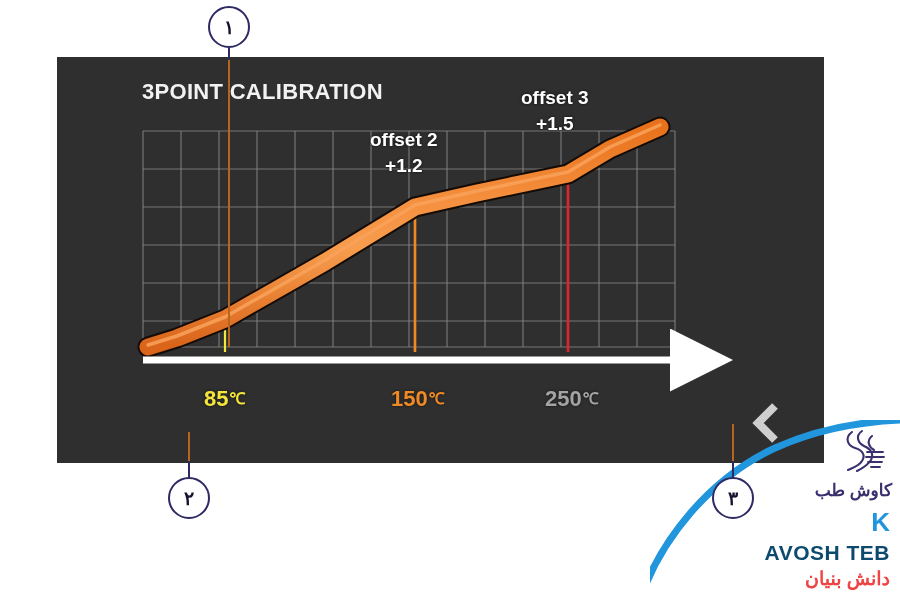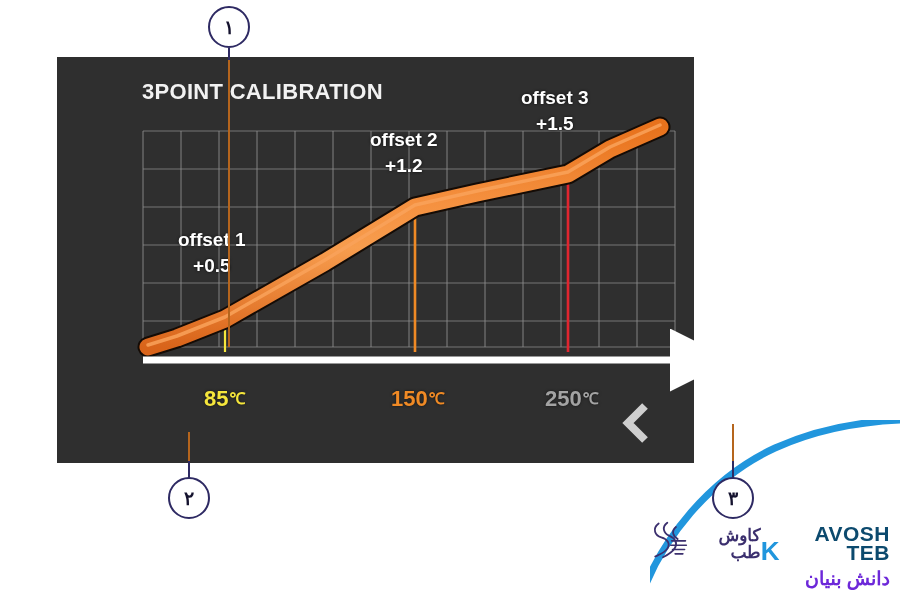--- a/index.html
+++ b/index.html
@@ -43,21 +43,22 @@
     position: absolute;
     right: 10px;
     bottom: 12px;
     text-align: right;
     line-height: 1;
   }
   .brand-row {
     display: flex;
     align-items: flex-end;
     justify-content: center;
-    gap: 2px;
+    gap: 10px;
+    flex-direction: column;
   }
   .brand-mark {
     width: 46px;
     height: 46px;
     position: relative;
     margin-right: 2px;
   }
   .brand-fa {
     font-size: 17px;
     font-weight: bold;
@@ -76,32 +77,32 @@
   .brand-en {
     font-size: 21px;
     font-weight: bold;
     color: #0c4a6e;
     letter-spacing: 0.5px;
     line-height: 0.9;
   }
   .brand-sub {
     font-size: 19px;
     font-weight: bold;
-    color: #6d28d9;
+    color: #ef4444;
     margin-top: 6px;
     text-align: right;
     direction: rtl;
   }
 
   
   .device-screen {
     position: absolute;
     left: 57px;
     top: 57px;
-    width: 637px;
+    width: 767px;
     height: 406px;
     background: #2f2f2f;
     overflow: hidden;
   }
 
   .screen-title {
     position: absolute;
     left: 85px;
     top: 22px;
     font-size: 22px;
@@ -275,24 +276,20 @@
       <line x1="511" y1="123" x2="511" y2="295" stroke="#e0252f" stroke-width="2.6"></line>
 
       <polyline points="91,290 120,281 168,262 268,205 358,150 420,136 511,117 553,92 603,70" fill="none" stroke="#140b05" stroke-width="21" stroke-linejoin="round" stroke-linecap="round"></polyline>
       <polyline points="91,290 120,281 168,262 268,205 358,150 420,136 511,117 553,92 603,70" fill="none" stroke="url(#curveGrad)" stroke-width="17" stroke-linejoin="round" stroke-linecap="round"></polyline>
       <polyline points="91,290 120,281 168,262 268,205 358,150 420,136 511,117 553,92 603,70" fill="none" stroke="#f9a köp" stroke-width="0"></polyline>
       <polyline points="91,288 120,279 168,260 268,203 358,148 420,134 511,115 553,90 603,68" fill="none" stroke="#f9a25a" stroke-width="3.5" opacity="0.85" stroke-linejoin="round" stroke-linecap="round"></polyline>
 
       <line x1="86" y1="303" x2="620" y2="303" stroke="#ffffff" stroke-width="7" marker-end="url(#axisArrow)"></line>
     </svg>
 
-    <div class="offset-label" id="offset-1">
-      <div>offset 1</div>
-      <div>+0.5</div>
-    </div>
     <div class="offset-label" id="offset-2">
       <div>offset 2</div>
       <div>+1.2</div>
     </div>
     <div class="offset-label" id="offset-3">
       <div>offset 3</div>
       <div>+1.5</div>
     </div>
 
     <div class="tick-label" id="tick-1">

